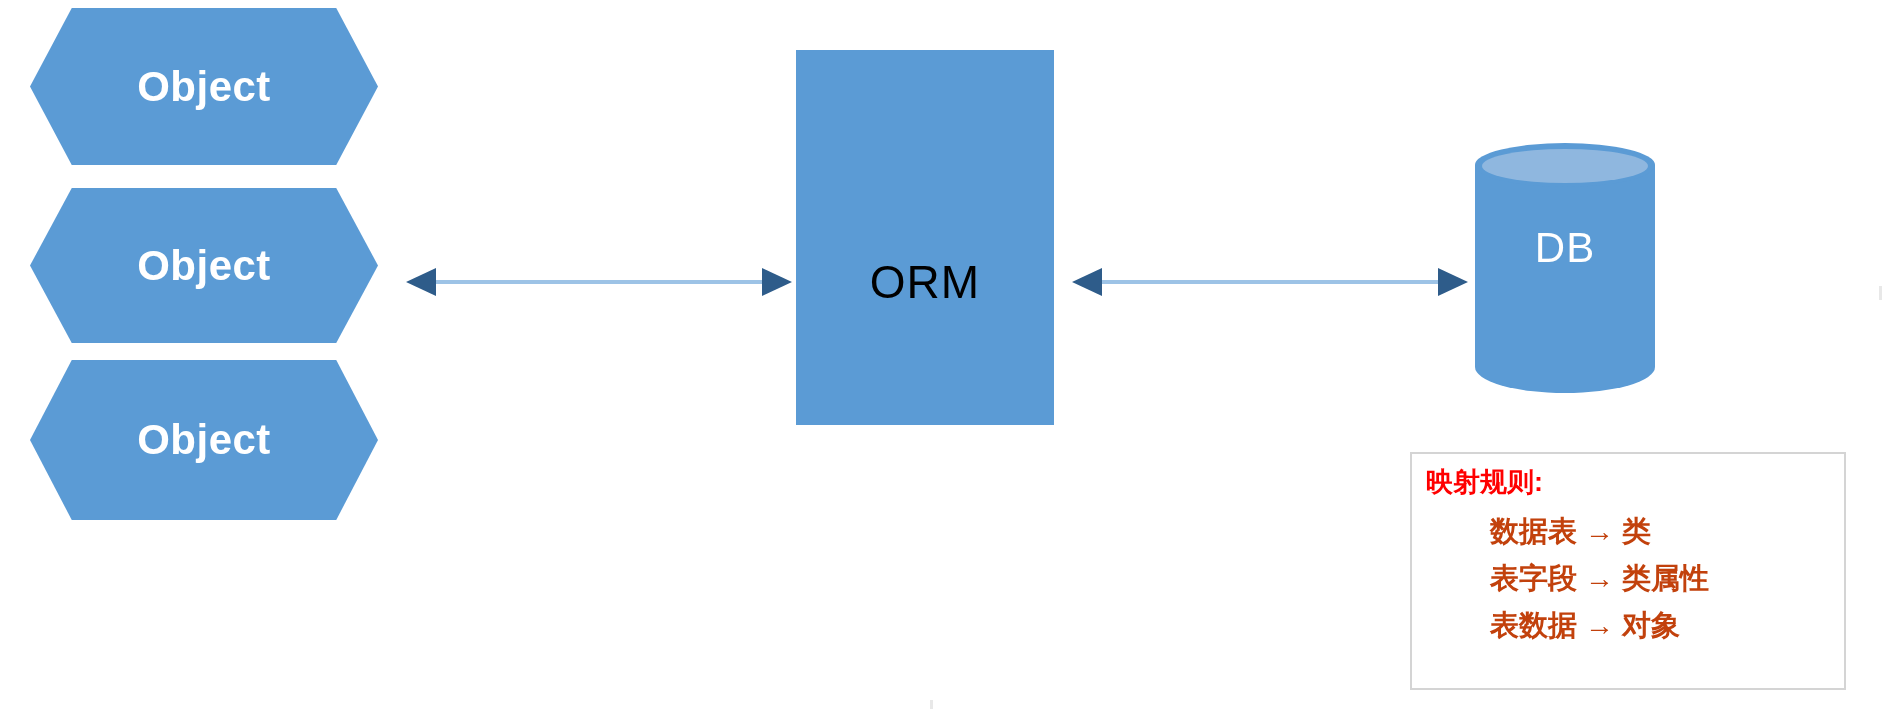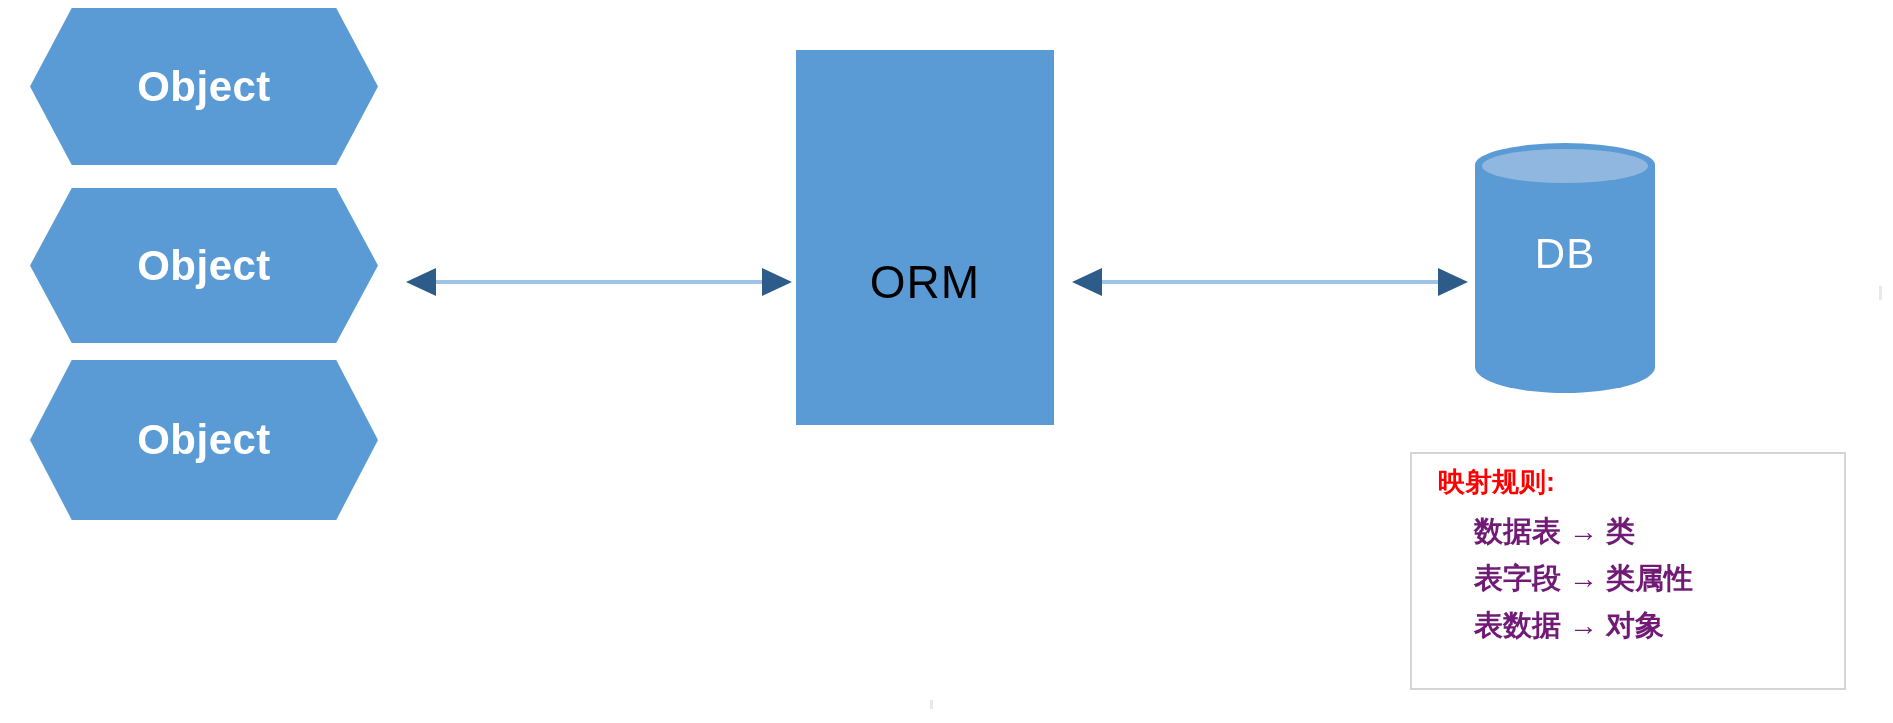--- a/index.html
+++ b/index.html
@@ -92,21 +92,21 @@
     left: 7px;
     top: 6px;
     width: 166px;
     height: 34px;
     background: #8FB7DF;
     border-radius: 50%;
   }
   .cylinder .shape-label {
     position: absolute;
     left: 0;
-    top: 90px;
+    top: 84px;
     width: 180px;
     text-align: center;
     color: #ffffff;
     font-size: 42px;
     font-weight: 400;
     letter-spacing: 1px;
     line-height: 1;
   }
 
   
@@ -124,33 +124,34 @@
     background: #ffffff;
     border: 2px solid #d4d4d4;
     box-sizing: border-box;
     padding: 14px 0 0 0;
   }
   .legend-title {
     color: #FF0000;
     font-size: 27px;
     font-weight: bold;
     line-height: 1.05;
-    padding-left: 26px;
+    padding-left: 14px;
     white-space: nowrap;
   }
   .legend-rules {
     margin-top: 12px;
   }
   .legend-rule {
-    color: #701a75;
+    color: #c2410c;
     font-size: 29px;
     font-weight: bold;
     line-height: 1.62;
     padding-left: 62px;
     white-space: nowrap;
+    margin-left: 16px;
   }
 
   
   .artifact {
     position: absolute;
     background: #e8e8e8;
   }
 </style>
 </head>
 <body>

